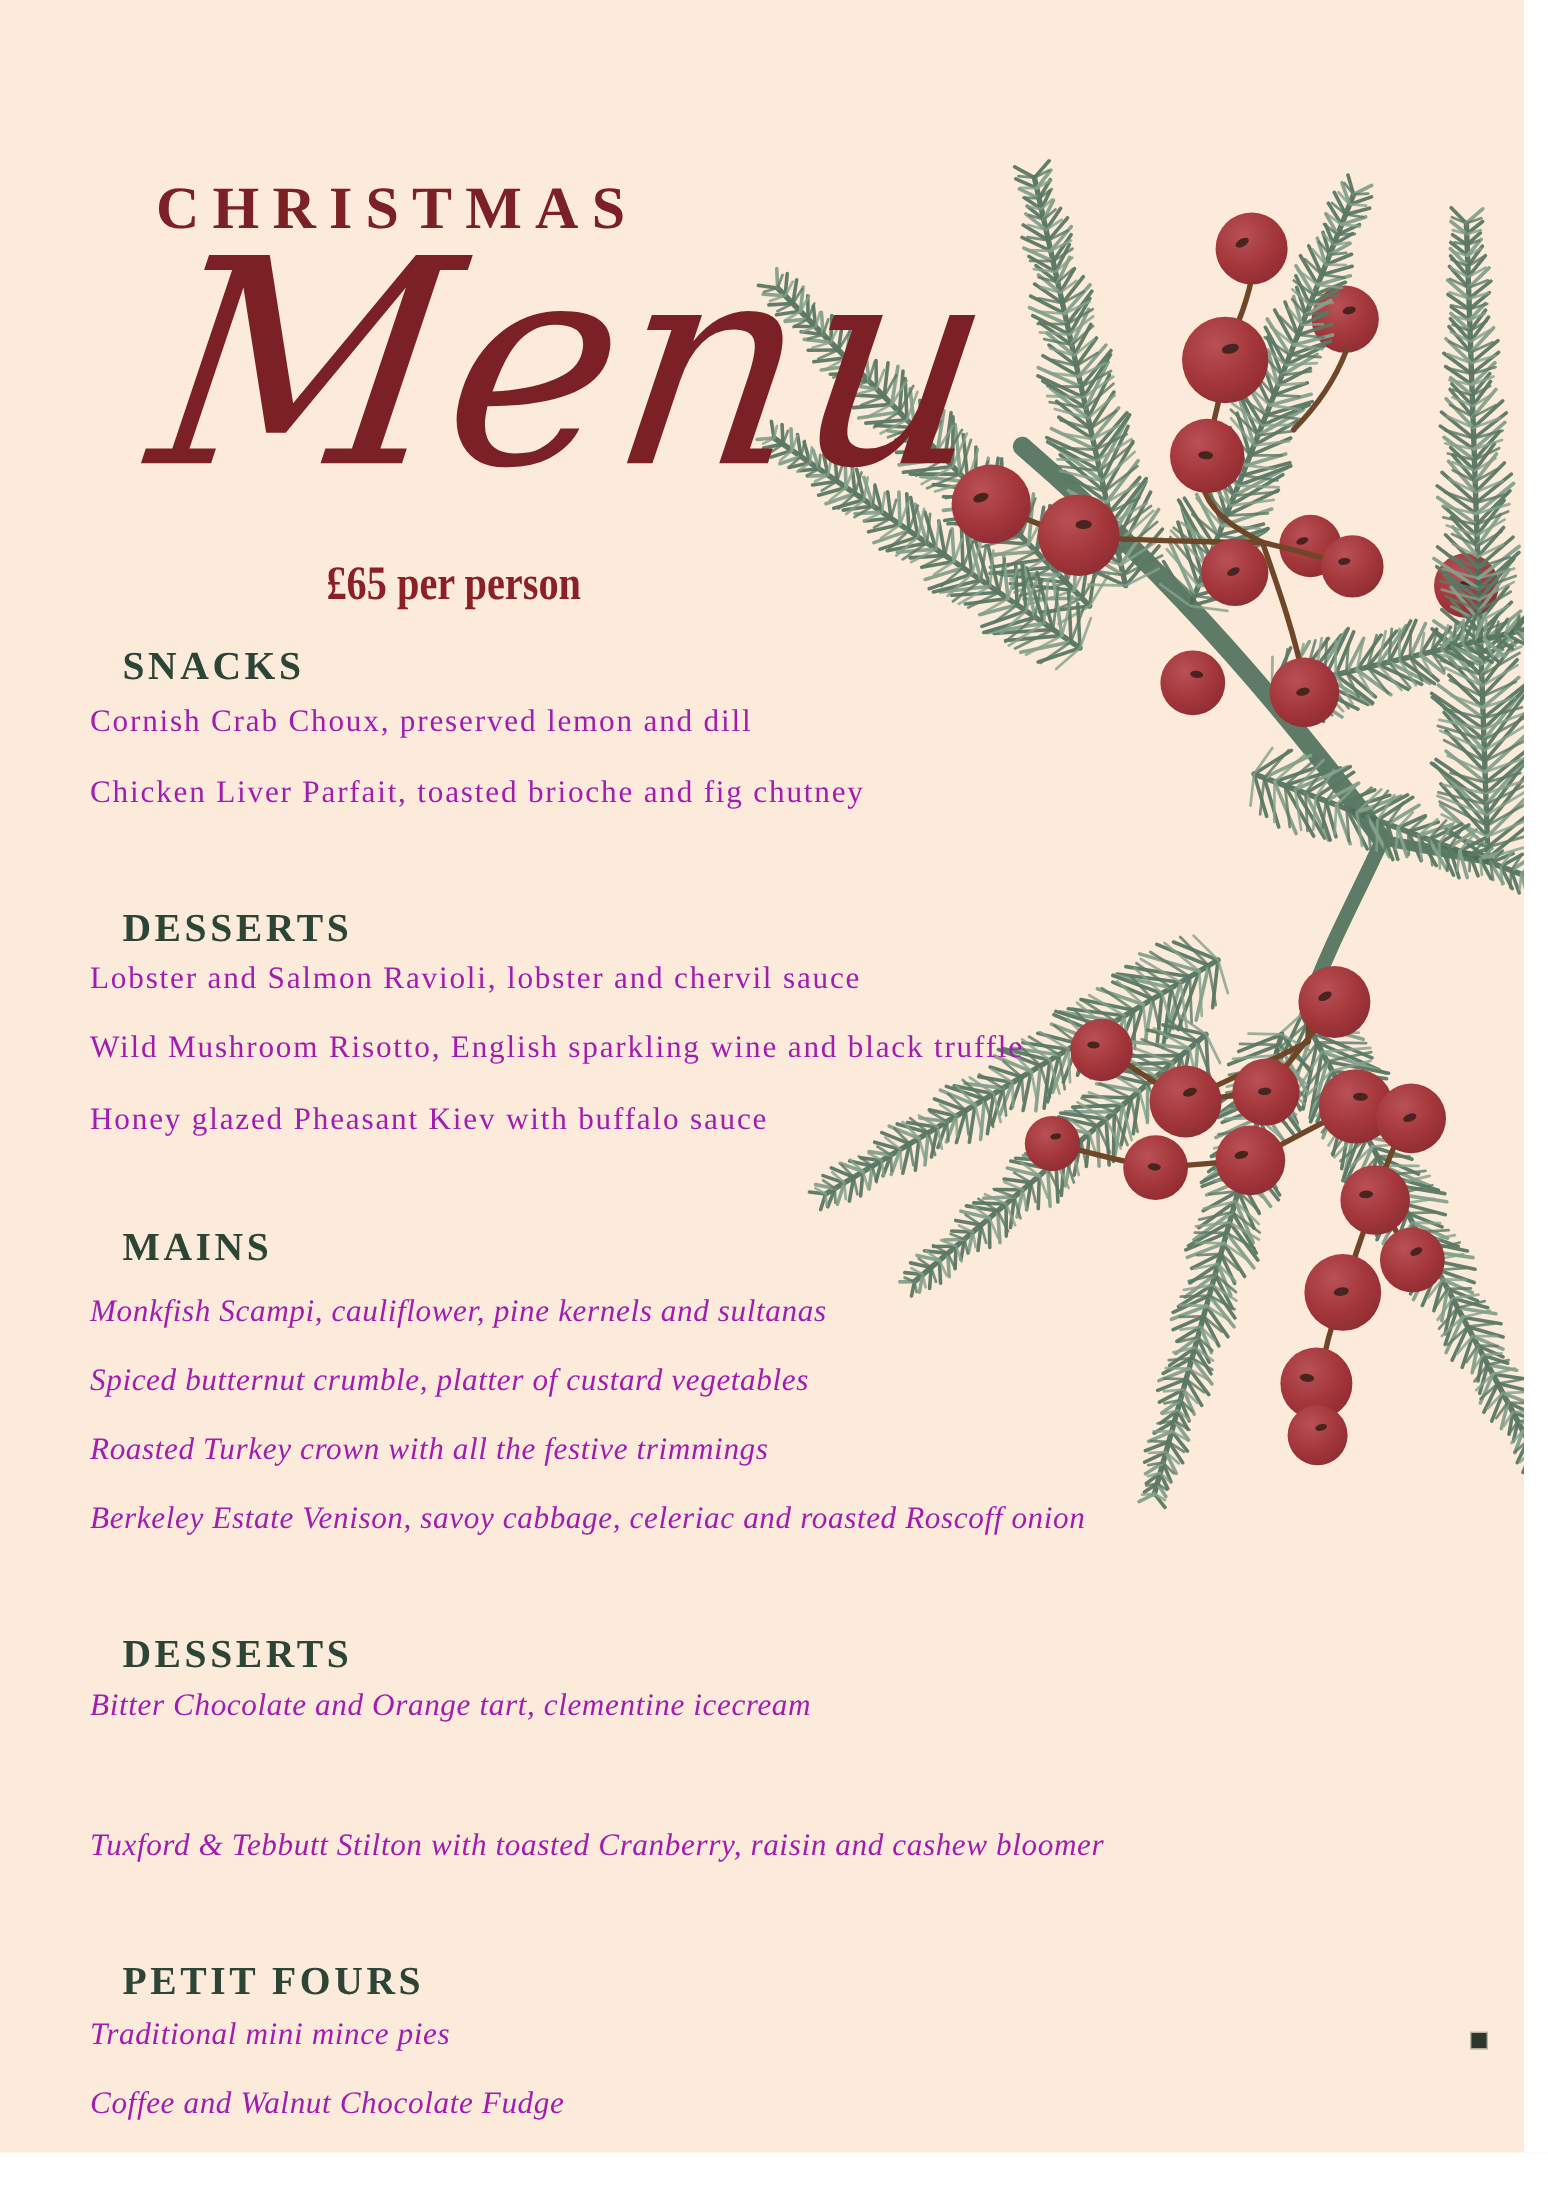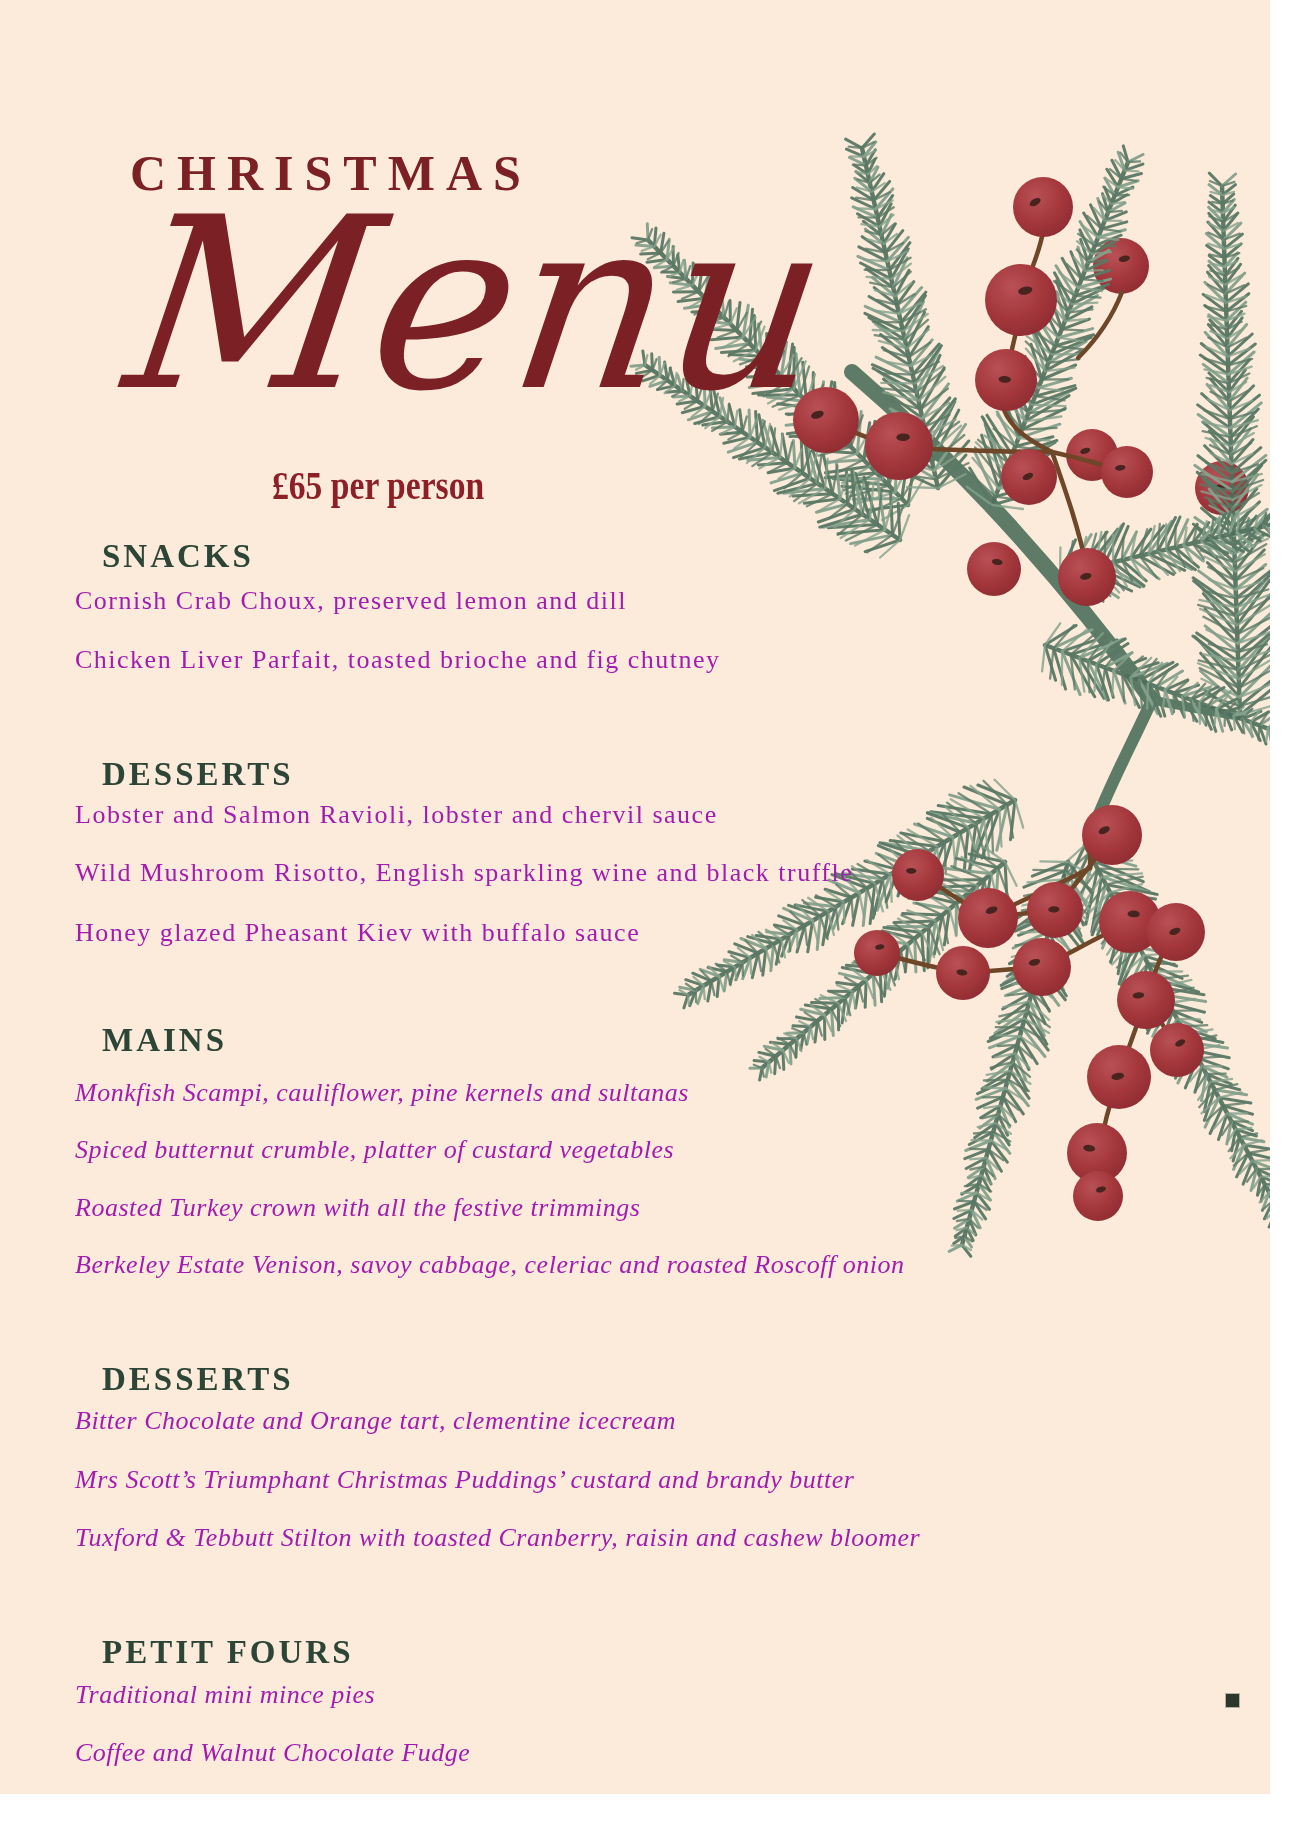--- a/index.html
+++ b/index.html
@@ -1940,21 +1940,20 @@
   <div class="line item" style="top:918px">Honey glazed Pheasant Kiev with buffalo sauce</div>
 
   <div class="line heading" style="top:996px">MAINS</div>
   <div class="line item it" style="top:1078px">Monkfish Scampi, cauliflower, pine kernels and sultanas</div>
   <div class="line item it" style="top:1135px">Spiced butternut crumble, platter of custard vegetables</div>
   <div class="line item it" style="top:1193px">Roasted Turkey crown with all the festive trimmings</div>
   <div class="line item it" style="top:1250px">Berkeley Estate Venison, savoy cabbage, celeriac and roasted Roscoff onion</div>
 
   <div class="line heading" style="top:1335px">DESSERTS</div>
   <div class="line item it" style="top:1406px">Bitter Chocolate and Orange tart, clementine icecream</div>
-  <div class="line item it" style="top:1465px">Mrs Scott’s Triumphant Christmas Puddings’ custard and brandy butter</div>
   <div class="line item it" style="top:1523px">Tuxford &amp; Tebbutt Stilton with toasted Cranberry, raisin and cashew bloomer</div>
 
   <div class="line heading" style="top:1608px">PETIT FOURS</div>
   <div class="line item it" style="top:1680px">Traditional mini mince pies</div>
   <div class="line item it" style="top:1738px">Coffee and Walnut Chocolate Fudge</div>
 
   <div class="edge-strip"></div>
   <div class="corner-square"></div>
 </div>
 

